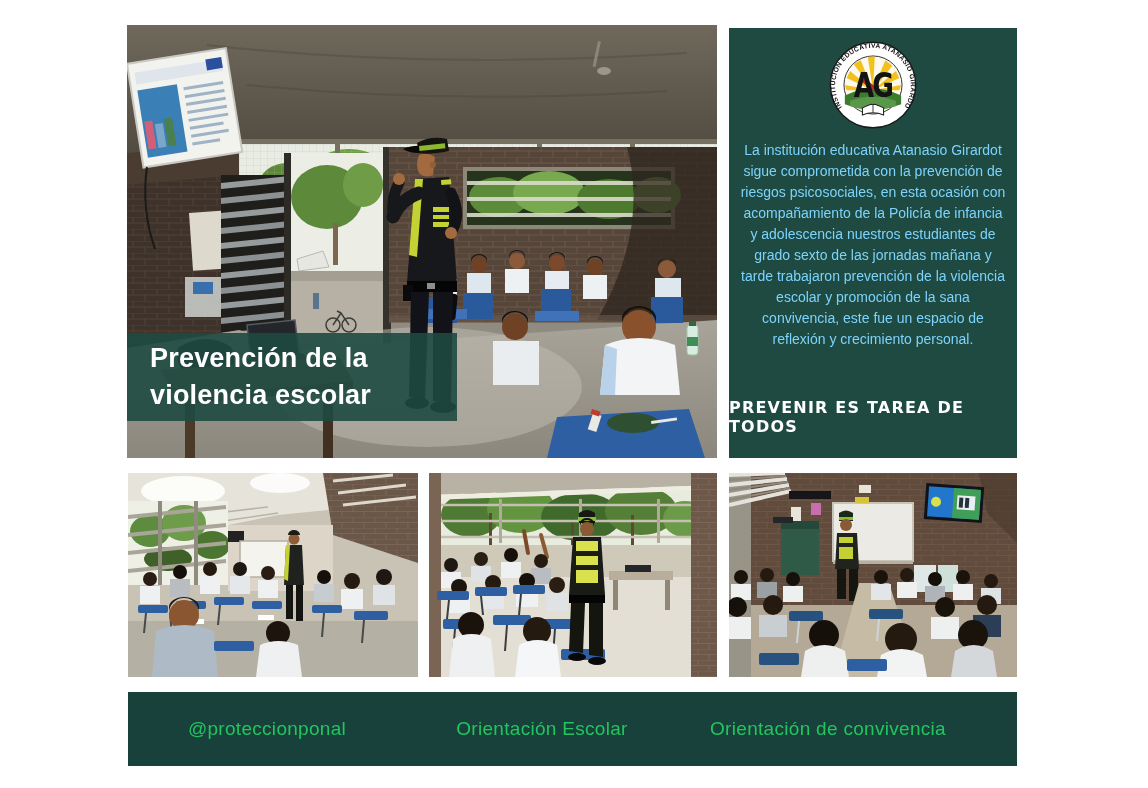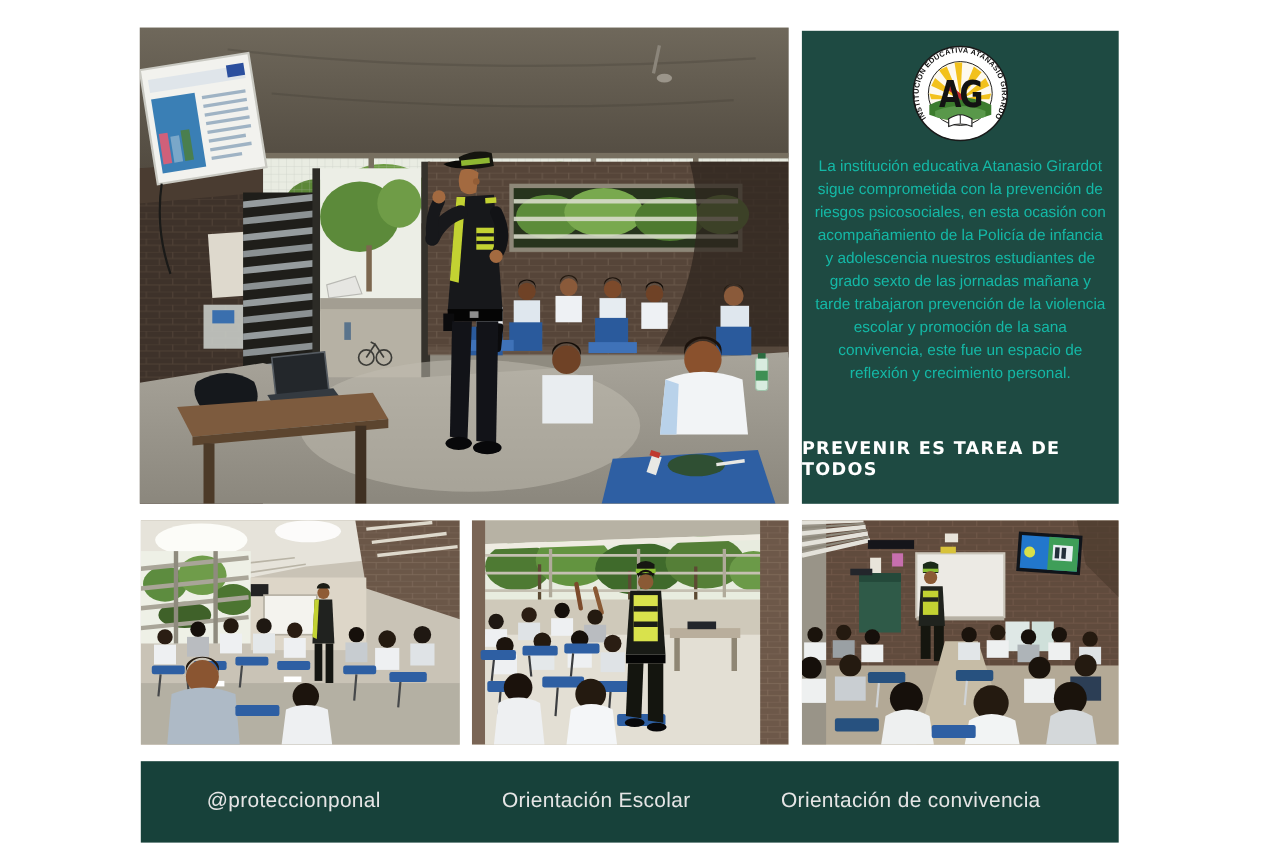--- a/index.html
+++ b/index.html
@@ -9,33 +9,33 @@
   .hero{position:absolute;left:127px;top:25px;width:590px;height:433px;overflow:hidden;background:#8f8b80;}
   .hero svg{display:block;width:100%;height:100%;}
   .hero-band{position:absolute;left:0;top:308px;width:330px;height:88px;
              background:rgba(30,74,65,0.90);display:flex;flex-direction:column;justify-content:center;
              padding-left:23px;box-sizing:border-box;}
   .hero-band .t{color:#ffffff;font-size:27px;font-weight:700;line-height:37px;letter-spacing:.2px;}
   
   .panel{position:absolute;left:729px;top:28px;width:288px;height:430px;background:#1e4a42;
          display:flex;flex-direction:column;align-items:center;box-sizing:border-box;padding-top:13px;}
   .logo-wrap{width:88px;height:88px;flex:0 0 auto;}
-  .panel-text{margin-top:11px;width:268px;color:#14b8a6;font-size:14px;line-height:21px;
+  .panel-text{margin-top:11px;width:268px;color:#7dd3fc;font-size:14px;line-height:21px;
               text-align:center;font-weight:400;}
   .panel-slogan{margin-top:auto;margin-bottom:22px;color:#ffffff;font-size:16px;font-weight:800;
                 letter-spacing:1.2px;text-align:left;font-family:"DejaVu Sans",sans-serif;}
   
   .gphoto{position:absolute;top:473px;height:204px;overflow:hidden;background:#c9c3b6;}
   .gphoto svg{display:block;width:100%;height:100%;}
   .g1{left:128px;width:290px;}
   .g2{left:429px;width:288px;}
   .g3{left:729px;width:288px;}
   
   .footer{position:absolute;left:128px;top:692px;width:889px;height:74px;background:#17413a;}
-  .footer .f{position:absolute;top:50%;transform:translate(-50%,-50%);color:#e5e5e5;
+  .footer .f{position:absolute;top:50%;transform:translate(-50%,-50%);color:#22c55e;
              font-size:19px;font-weight:400;letter-spacing:.3px;white-space:nowrap;}
   .f1{left:139px;} .f2{left:414px;text-align:center;} .f3{left:700px;}
 </style>
 </head>
 <body>
 
 <div class="canvas">
 
   <div class="hero" role="img" aria-label="Policía de infancia y adolescencia hablando con estudiantes en aula abierta">
     <svg viewBox="0 0 590 433" preserveAspectRatio="none">
@@ -247,20 +247,24 @@
         <path d="M120,300 L168,295 L172,330 L124,336 Z" fill="#23272b" stroke="#555b61" stroke-width="1.5"></path>
         <path d="M116,334 L176,328 L188,344 L126,351 Z" fill="#343a40"></path>
         <path d="M52,322 Q80,306 104,322 Q112,340 100,350 Q72,356 56,346 Q46,332 52,322 Z" fill="#15181c"></path>
         <path d="M34,345 L212,332 L226,356 L48,372 Z" fill="#7d5b3e"></path>
         <path d="M48,372 L226,356 L226,364 L48,380 Z" fill="#5c452f"></path>
         <rect x="58" y="378" width="10" height="55" fill="#4c3a28"></rect>
         <rect x="196" y="362" width="10" height="71" fill="#3f3022"></rect>
       </g>
     </svg>
 
+    <div class="hero-band">
+      <div class="t">Prevención de la</div>
+      <div class="t">violencia escolar</div>
+    </div>
   </div>
 
   <div class="panel">
     <div class="logo-wrap">
       <svg viewBox="0 0 100 100">
         <circle cx="50" cy="50" r="48.5" fill="#ffffff" stroke="#1a1a1a" stroke-width="1.6"></circle>
         <circle cx="50" cy="50" r="33" fill="#fdf9ee" stroke="#1a1a1a" stroke-width="1"></circle>
         <defs>
           <path id="lg-ring" d="M 16,77 A 43,43 0 1 1 84,77" fill="none"></path>
         </defs>

